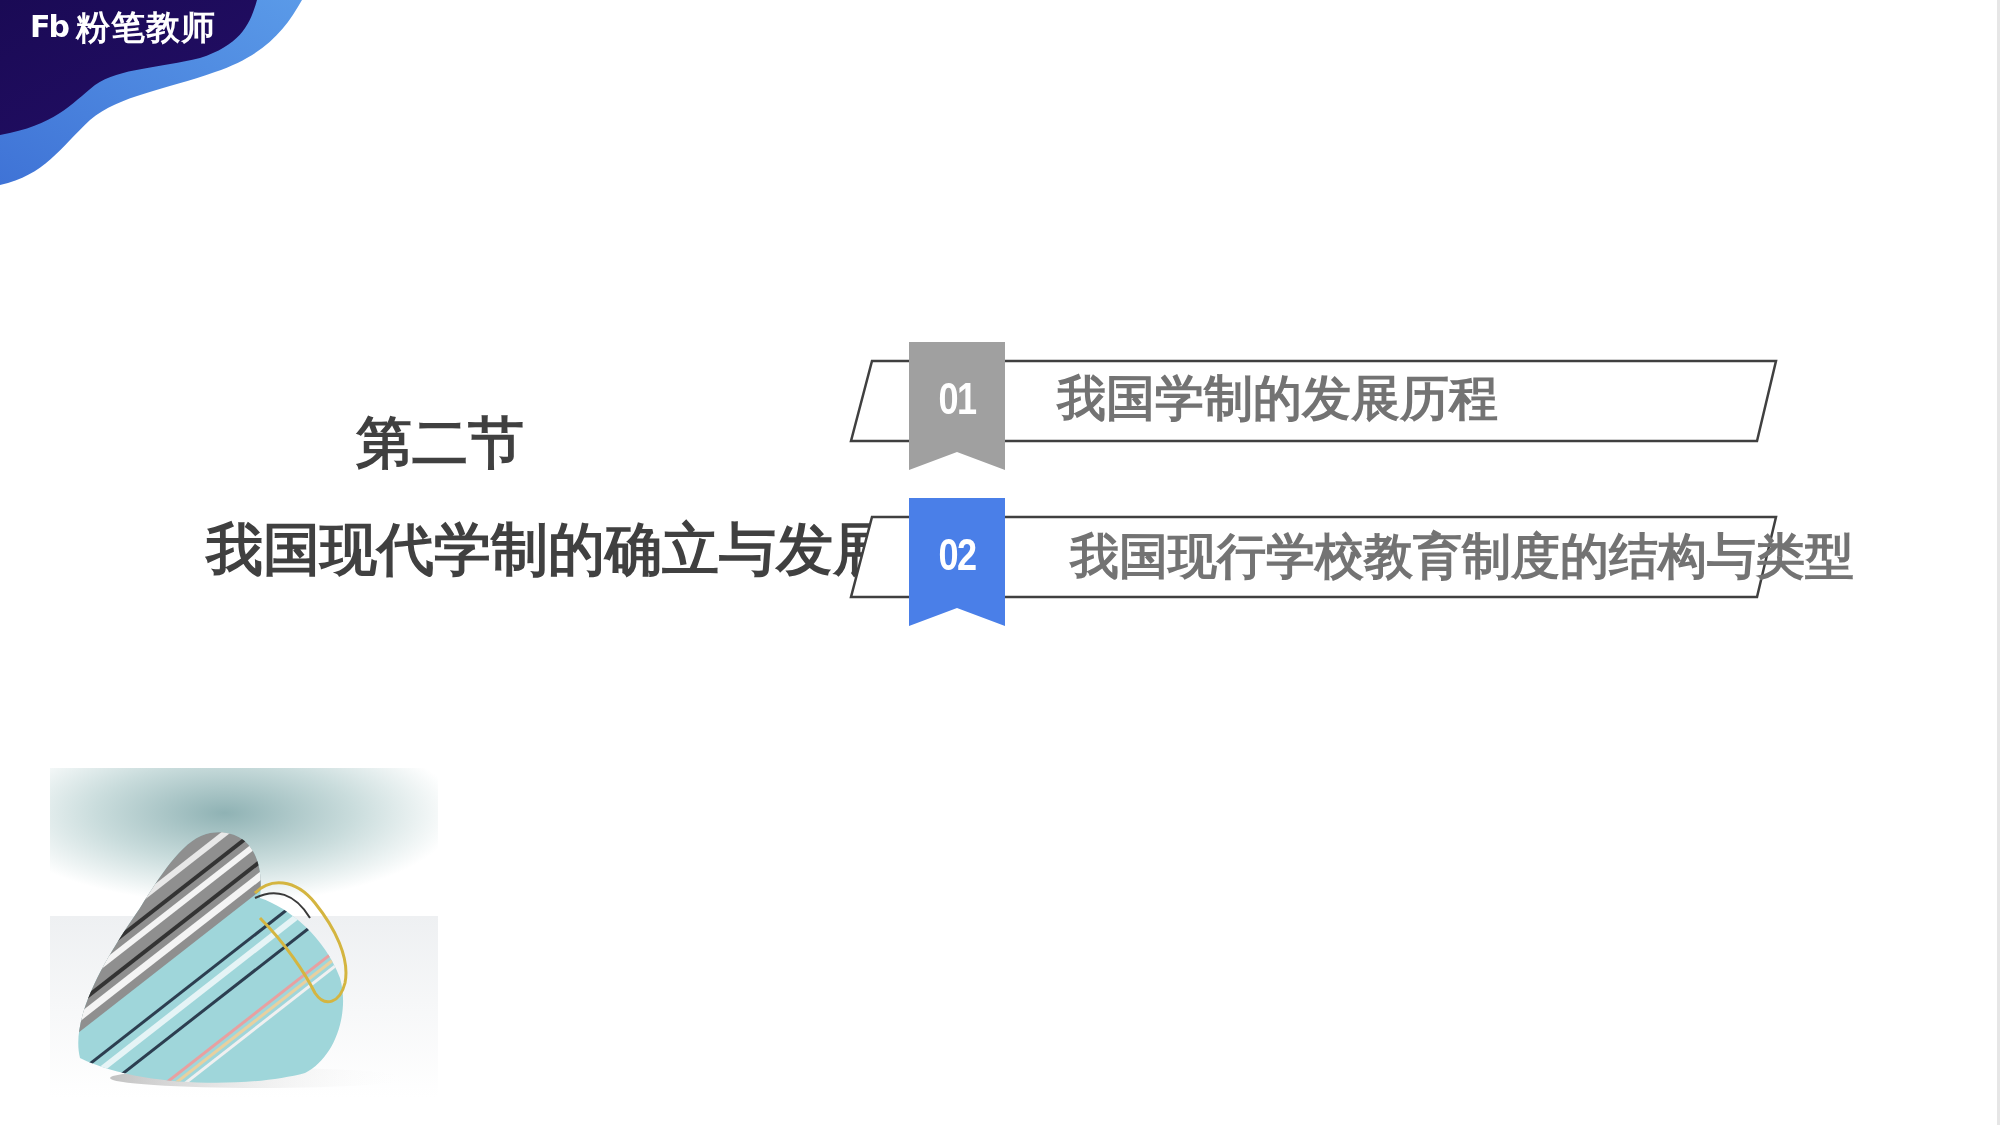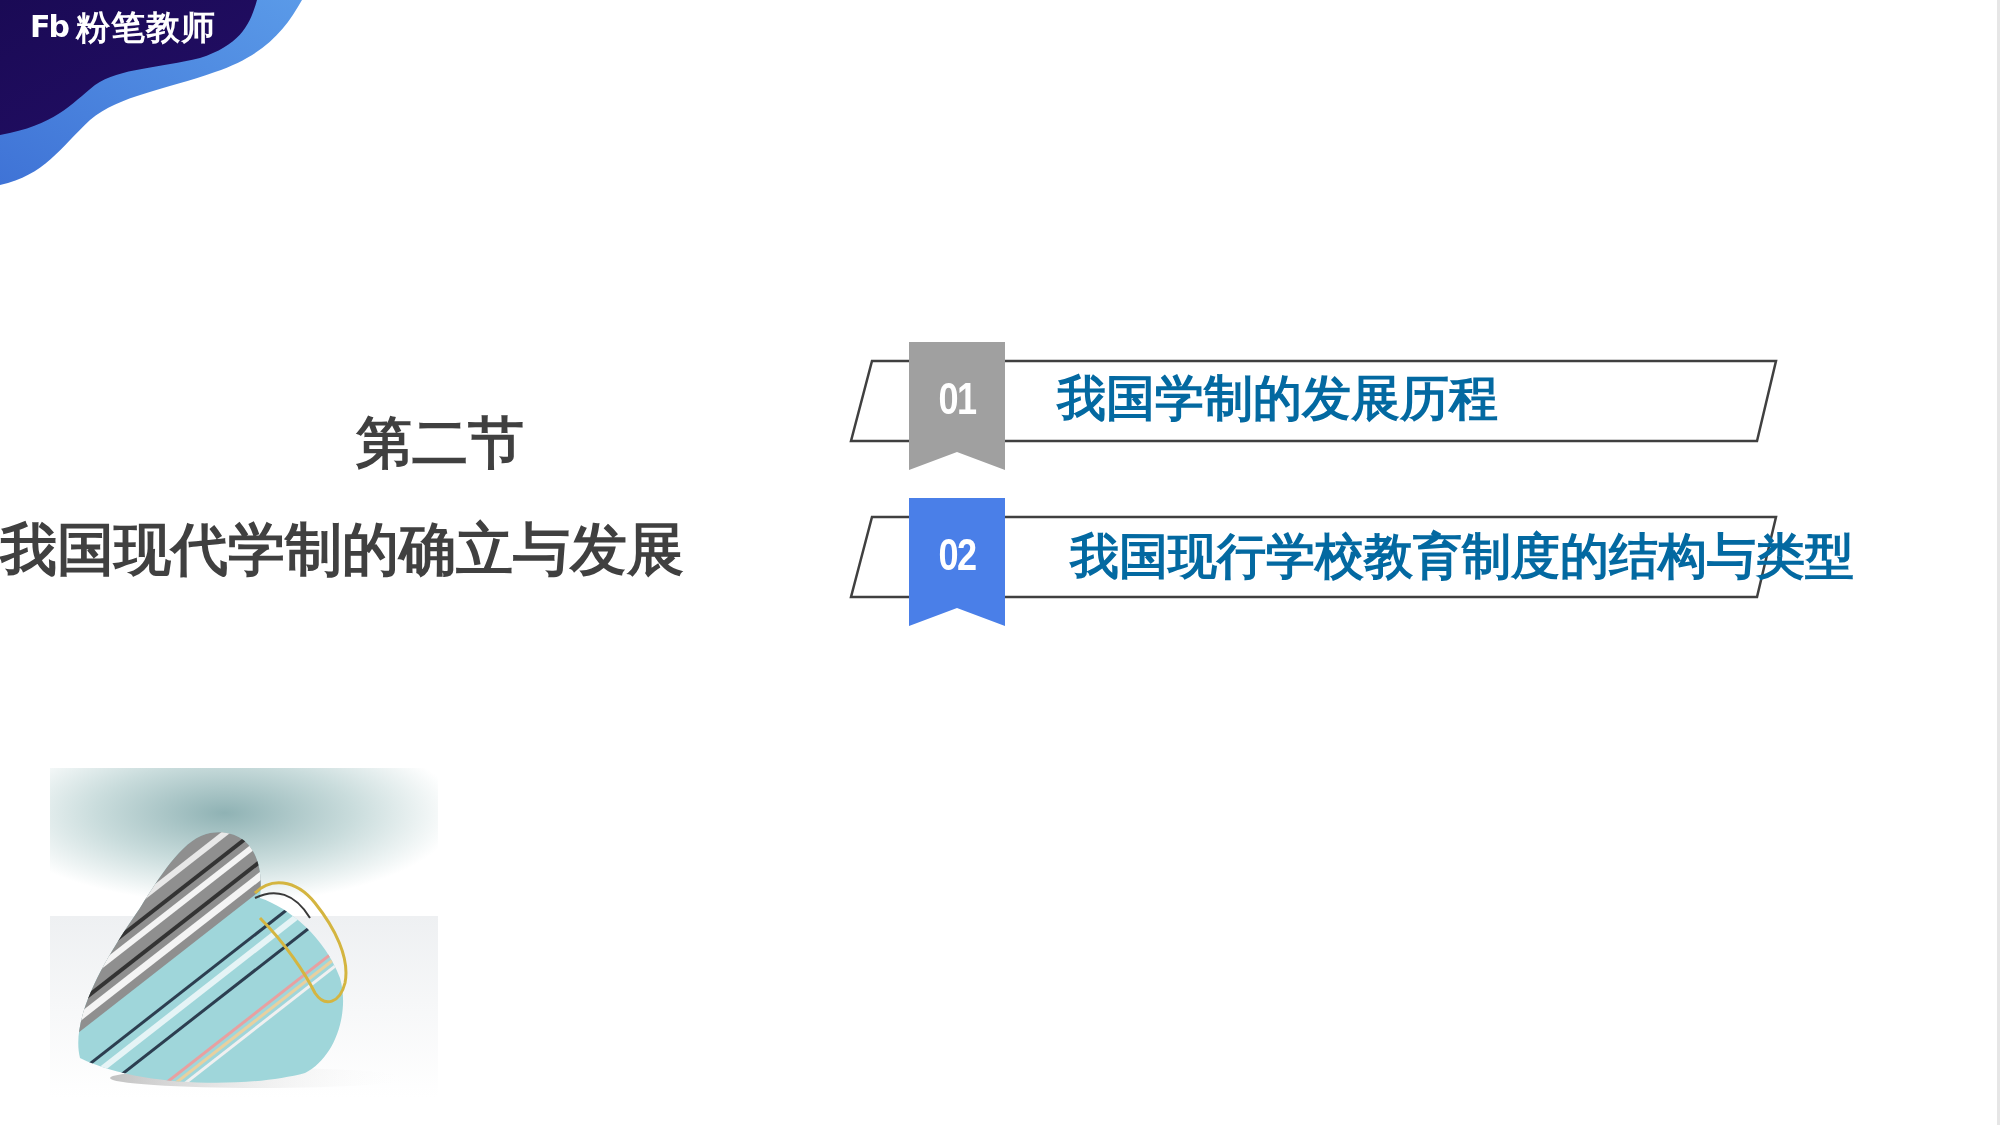--- a/index.html
+++ b/index.html
@@ -25,36 +25,36 @@
     .brand-name {
       font-family: "DejaVu Sans", sans-serif; font-weight: bold; font-size: 34px;
       line-height: 34px; letter-spacing: 1px;
     }
     
     .section-num {
       position: absolute; left: 0; width: 880px; top: 408px; text-align: center;
       font-size: 56px; font-weight: bold; color: #404040; line-height: 70px;
     }
     .section-title {
-      position: absolute; left: 0; width: 890px; top: 513px; text-align: left;
+      position: absolute; left: 0; width: 890px; top: 513px; text-align: right;
       font-size: 57px; font-weight: bold; color: #404040; line-height: 72px;
       white-space: nowrap;
     }
     
     .toc-item { position: absolute; left: 0; top: 0; width: 2000px; height: 0; }
     .toc-frame { position: absolute; left: 848px; width: 934px; height: 84px; }
     .toc-ribbon { position: absolute; left: 909px; width: 96px; height: 128px; }
     .toc-num {
       position: absolute; left: 909px; width: 96px; text-align: center;
       color: #ffffff; font-family: "Liberation Sans", sans-serif; font-weight: bold;
       font-size: 44px; letter-spacing: -2px; transform: scaleX(0.82);
       line-height: 50px;
     }
     .toc-label {
-      position: absolute; font-size: 49px; font-weight: bold; color: #0369a1;
+      position: absolute; font-size: 49px; font-weight: bold; color: #737373;
       line-height: 60px; white-space: nowrap;
     }
     
     .photo { position: absolute; left: 50px; top: 768px; width: 388px; height: 330px; }
   </style>
 </head>
 <body>
 
 <div class="right-edge"></div>
 

